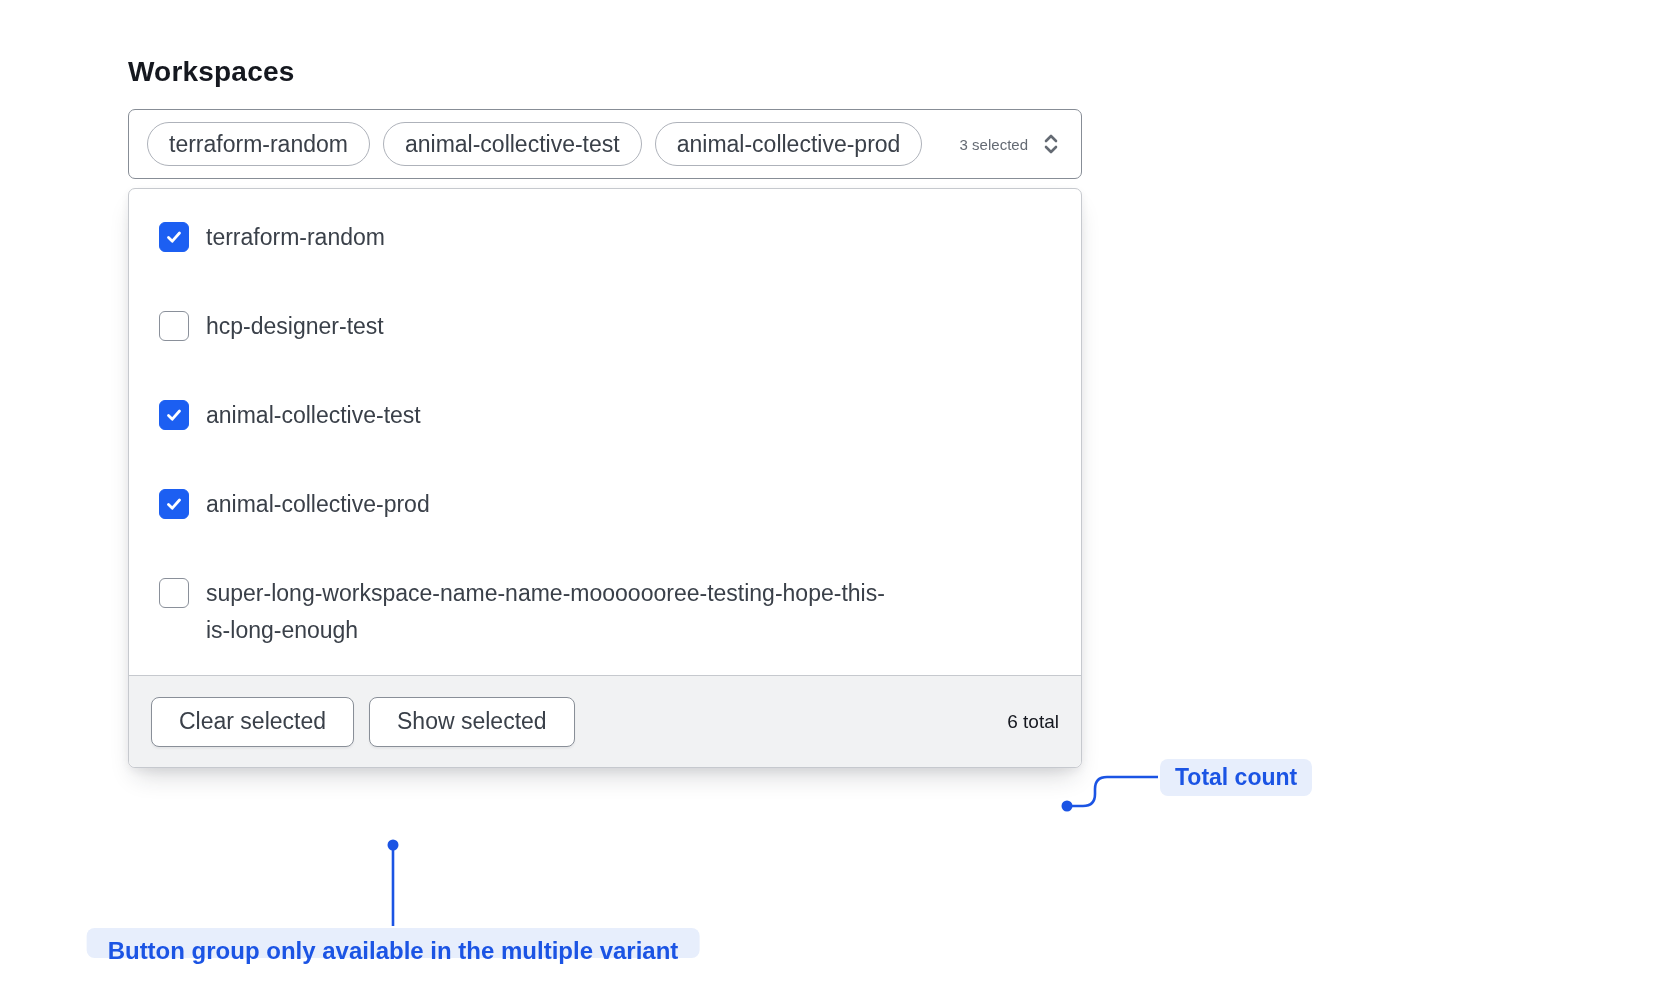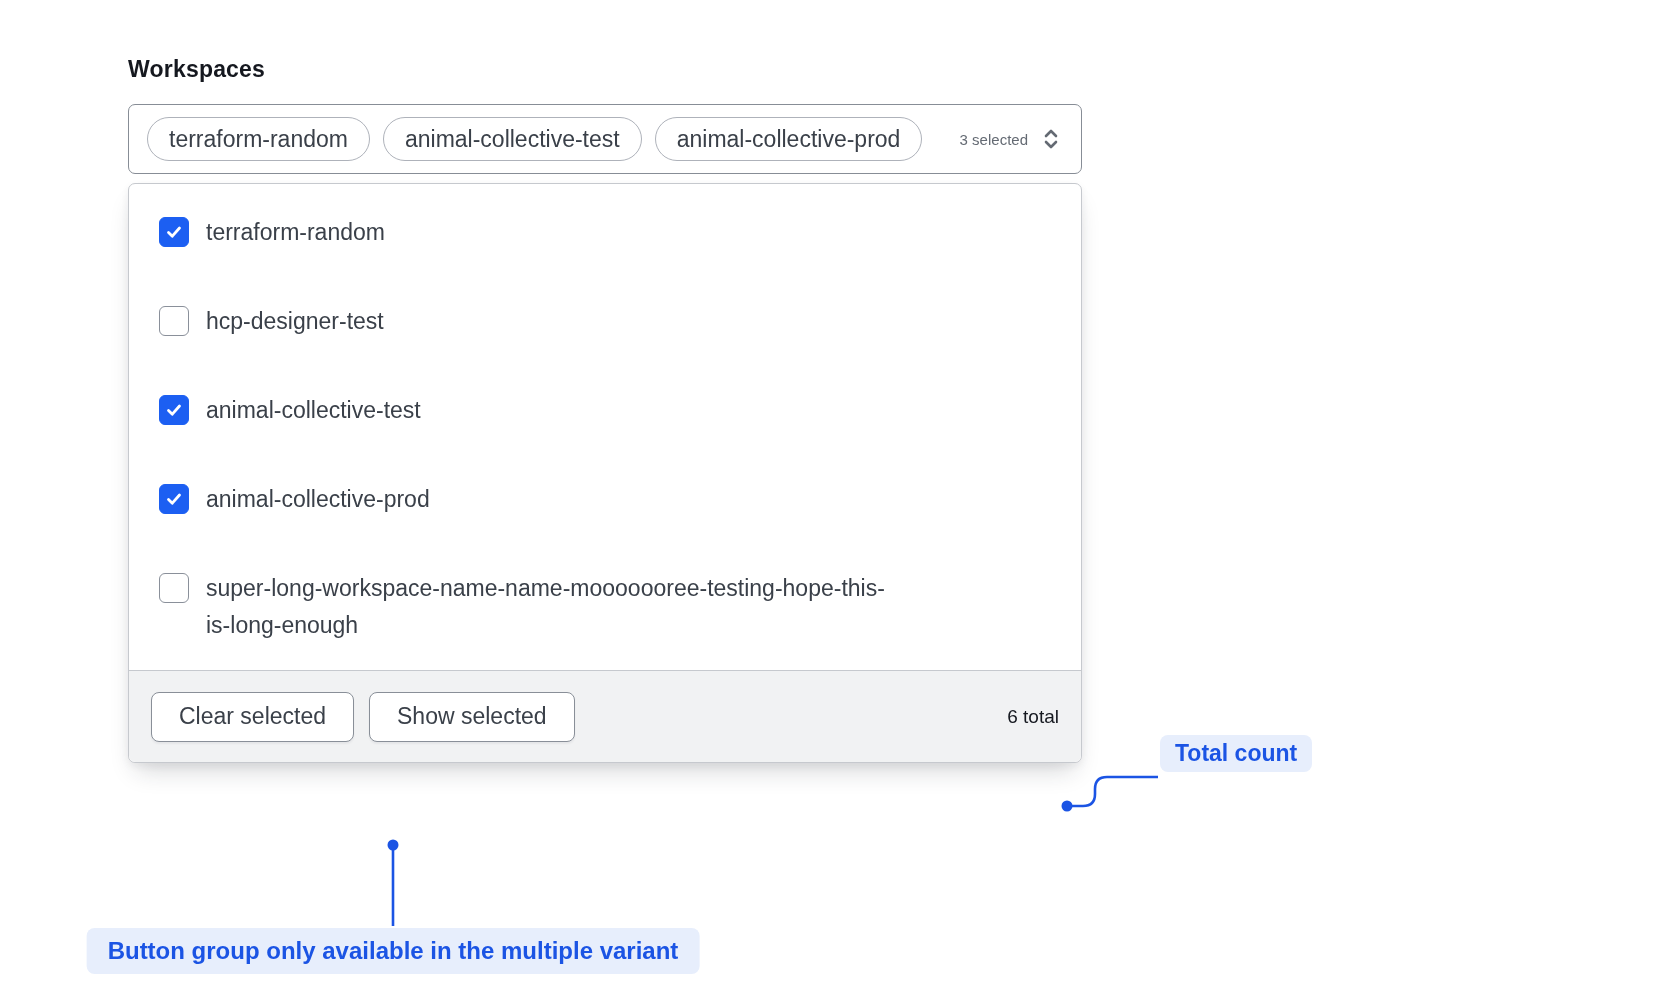--- a/index.html
+++ b/index.html
@@ -16,21 +16,21 @@
   }
   *{box-sizing:border-box;}
   html,body{margin:0;padding:0;}
   body{
     width:1672px;height:1008px;position:relative;overflow:hidden;
     background:#ffffff;
     font-family:"Liberation Sans","DejaVu Sans",sans-serif;
     color:var(--text-body);
   }
   .wrap{position:absolute;left:128px;top:56px;width:954px;}
-  .field-label{font-size:23px;font-weight:700;color:var(--text-dark);letter-spacing:.2px;}
+  .field-label{font-size:28px;font-weight:700;color:var(--text-dark);letter-spacing:.2px;}
   .trigger{
     margin-top:21px;height:70px;background:#fff;
     border:1.5px solid var(--border-strong);border-radius:7px;
     display:flex;align-items:center;padding:0 18px;gap:14px;cursor:pointer;
   }
   .tag-rail{display:flex;gap:13px;overflow:hidden;flex:1 1 auto;min-width:0;}
   .tag{
     flex:0 0 auto;height:44px;display:flex;align-items:center;padding:0 21px;
     border:1.5px solid var(--tag-border);border-radius:22px;background:#fff;
     font-size:23px;color:var(--text-body);white-space:nowrap;
@@ -62,22 +62,22 @@
     height:50px;padding:0 27px;border:1.5px solid #898f98;border-radius:8px;
     background:#fff;font-family:inherit;font-size:23px;color:var(--text-body);
     cursor:pointer;box-shadow:0 2px 2px rgba(20,24,32,.05);
   }
   .total{margin-left:auto;font-size:19px;color:var(--text-dark);}
   .overlay{position:absolute;left:0;top:0;width:1672px;height:1008px;pointer-events:none;}
   .anno{
     position:absolute;background:var(--anno-bg);color:var(--anno-blue);
     border-radius:8px;font-weight:600;white-space:nowrap;
   }
-  .anno-total{left:1160px;top:735px;height:37px;line-height:37px;padding:0 15px;font-size:23px;}
-  .anno-group{left:393px;top:928px;transform:translateX(-50%);height:46px;line-height:46px;padding:0 21px;font-size:24px;}
+  .anno-total{left:1160px;top:759px;height:37px;line-height:37px;padding:0 15px;font-size:23px;}
+  .anno-group{left:393px;top:928px;transform:translateX(-50%);height:30px;line-height:46px;padding:0 21px;font-size:24px;}
 </style>
 </head>
 <body>
 
 <div class="wrap">
   <div class="field-label">Workspaces</div>
 
   <div class="trigger">
     <div class="tag-rail">
         <span class="tag">terraform-random</span>

